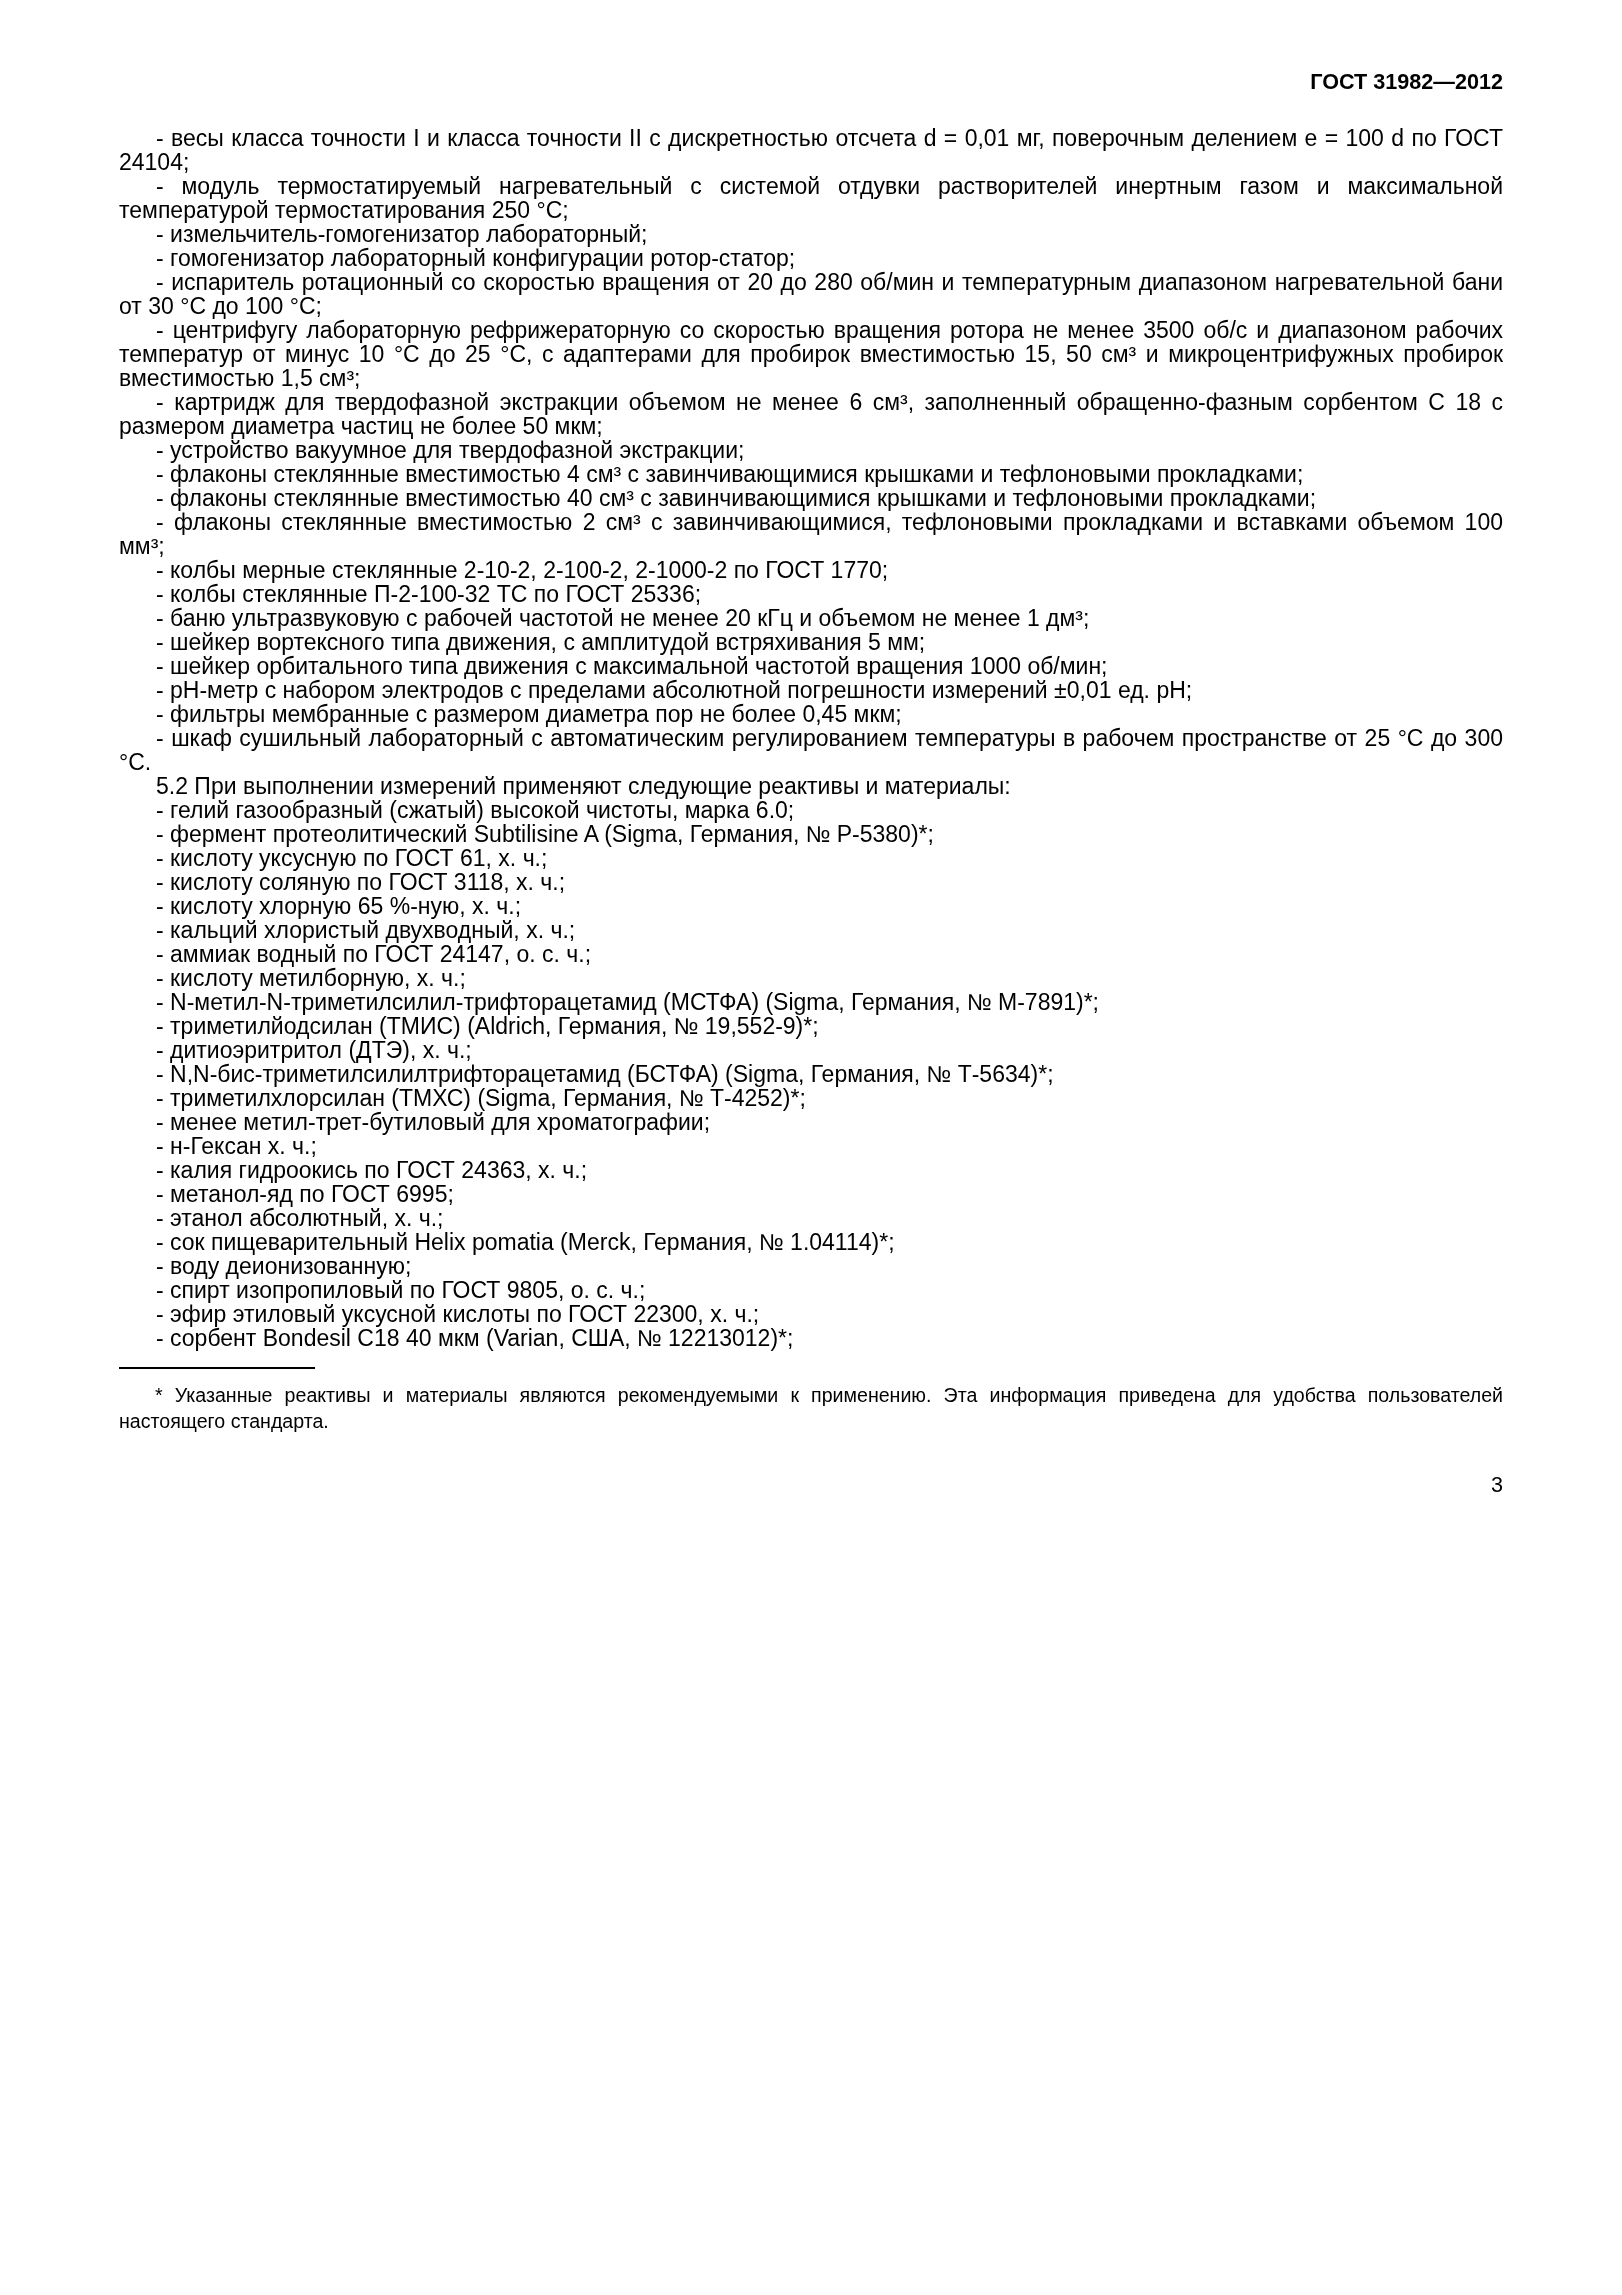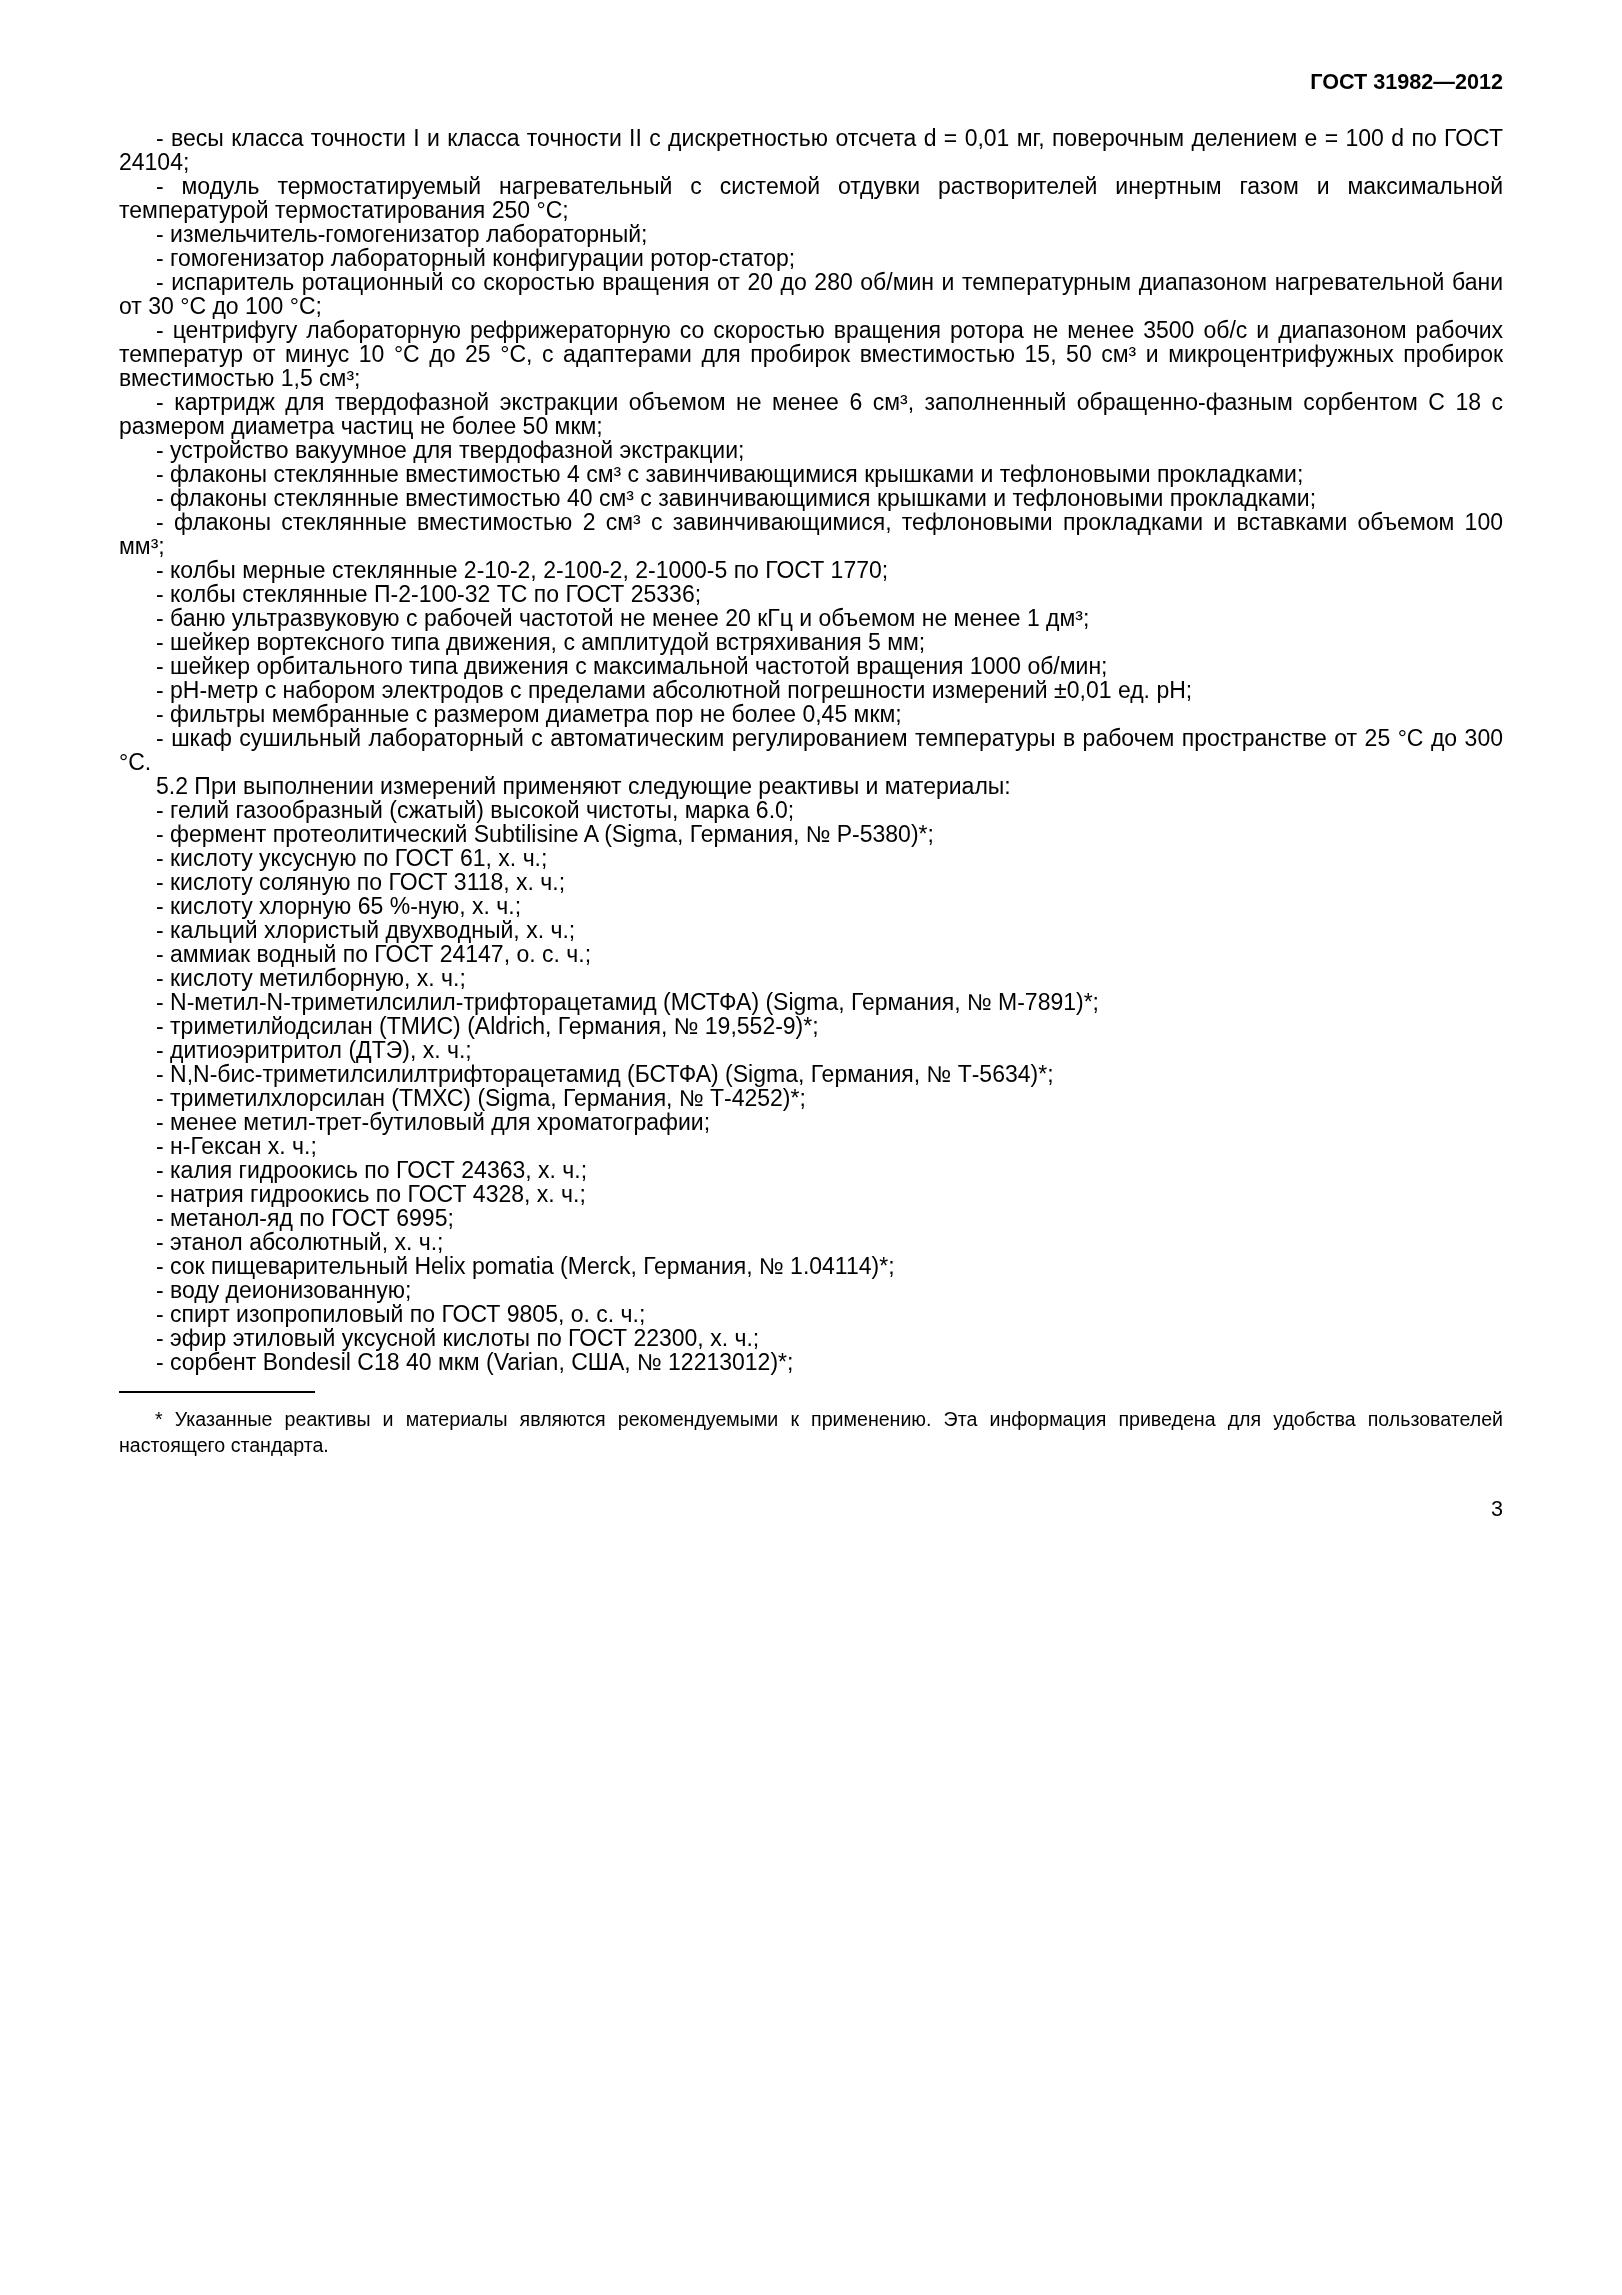--- a/index.html
+++ b/index.html
@@ -68,21 +68,21 @@
       <p class="para">- модуль термостатируемый нагревательный с системой отдувки растворителей инертным газом и максимальной температурой термостатирования 250 °С;</p>
       <p class="para">- измельчитель-гомогенизатор лабораторный;</p>
       <p class="para">- гомогенизатор лабораторный конфигурации ротор-статор;</p>
       <p class="para">- испаритель ротационный со скоростью вращения от 20 до 280 об/мин и температурным диапазоном нагревательной бани от 30 °С до 100 °С;</p>
       <p class="para">- центрифугу лабораторную рефрижераторную со скоростью вращения ротора не менее 3500 об/с и диапазоном рабочих температур от минус 10 °С до 25 °С, с адаптерами для пробирок вместимостью 15, 50 см³ и микроцентрифужных пробирок вместимостью 1,5 см³;</p>
       <p class="para">- картридж для твердофазной экстракции объемом не менее 6 см³, заполненный обращенно-фазным сорбентом С 18 с размером диаметра частиц не более 50 мкм;</p>
       <p class="para">- устройство вакуумное для твердофазной экстракции;</p>
       <p class="para">- флаконы стеклянные вместимостью 4 см³ с завинчивающимися крышками и тефлоновыми прокладками;</p>
       <p class="para">- флаконы стеклянные вместимостью 40 см³ с завинчивающимися крышками и тефлоновыми прокладками;</p>
       <p class="para">- флаконы стеклянные вместимостью 2 см³ с завинчивающимися, тефлоновыми прокладками и вставками объемом 100 мм³;</p>
-      <p class="para">- колбы мерные стеклянные 2-10-2, 2-100-2, 2-1000-5 по ГОСТ 1770;</p>
+      <p class="para">- колбы мерные стеклянные 2-10-2, 2-100-2, 2-1000-2 по ГОСТ 1770;</p>
       <p class="para">- колбы стеклянные П-2-100-32 ТС по ГОСТ 25336;</p>
       <p class="para">- баню ультразвуковую с рабочей частотой не менее 20 кГц и объемом не менее 1 дм³;</p>
       <p class="para">- шейкер вортексного типа движения, с амплитудой встряхивания 5 мм;</p>
       <p class="para">- шейкер орбитального типа движения с максимальной частотой вращения 1000 об/мин;</p>
       <p class="para">- pH-метр с набором электродов с пределами абсолютной погрешности измерений ±0,01 ед. pH;</p>
       <p class="para">- фильтры мембранные с размером диаметра пор не более 0,45 мкм;</p>
       <p class="para">- шкаф сушильный лабораторный с автоматическим регулированием температуры в рабочем пространстве от 25 °С до 300 °С.</p>
       <p class="para">5.2 При выполнении измерений применяют следующие реактивы и материалы:</p>
       <p class="para">- гелий газообразный (сжатый) высокой чистоты, марка 6.0;</p>
       <p class="para">- фермент протеолитический Subtilisine A (Sigma, Германия, № Р-5380)*;</p>
@@ -93,21 +93,20 @@
       <p class="para">- аммиак водный по ГОСТ 24147, о. с. ч.;</p>
       <p class="para">- кислоту метилборную, х. ч.;</p>
       <p class="para">- N-метил-N-триметилсилил-трифторацетамид (МСТФА) (Sigma, Германия, № М-7891)*;</p>
       <p class="para">- триметилйодсилан (ТМИС) (Aldrich, Германия, № 19,552-9)*;</p>
       <p class="para">- дитиоэритритол (ДТЭ), х. ч.;</p>
       <p class="para">- N,N-бис-триметилсилилтрифторацетамид (БСТФА) (Sigma, Германия, № Т-5634)*;</p>
       <p class="para">- триметилхлорсилан (ТМХС) (Sigma, Германия, № Т-4252)*;</p>
       <p class="para">- менее метил-трет-бутиловый для хроматографии;</p>
       <p class="para">- н-Гексан х. ч.;</p>
       <p class="para">- калия гидроокись по ГОСТ 24363, х. ч.;</p>
-      <p class="para">- натрия гидроокись по ГОСТ 4328, х. ч.;</p>
       <p class="para">- метанол-яд по ГОСТ 6995;</p>
       <p class="para">- этанол абсолютный, х. ч.;</p>
       <p class="para">- сок пищеварительный Helix pomatia (Merck, Германия, № 1.04114)*;</p>
       <p class="para">- воду деионизованную;</p>
       <p class="para">- спирт изопропиловый по ГОСТ 9805, о. с. ч.;</p>
       <p class="para">- эфир этиловый уксусной кислоты по ГОСТ 22300, х. ч.;</p>
       <p class="para">- сорбент Bondesil C18 40 мкм (Varian, США, № 12213012)*;</p>
     </div>
 
   <hr class="footnote-rule">

